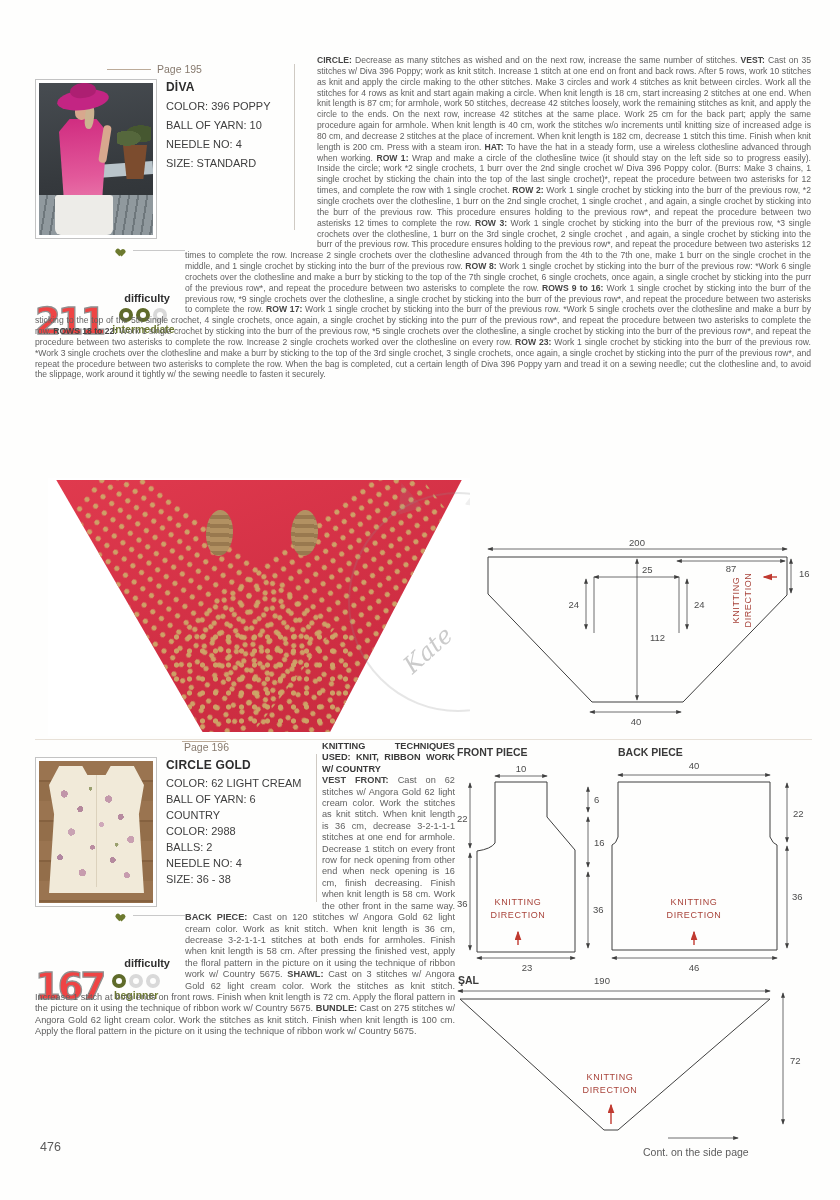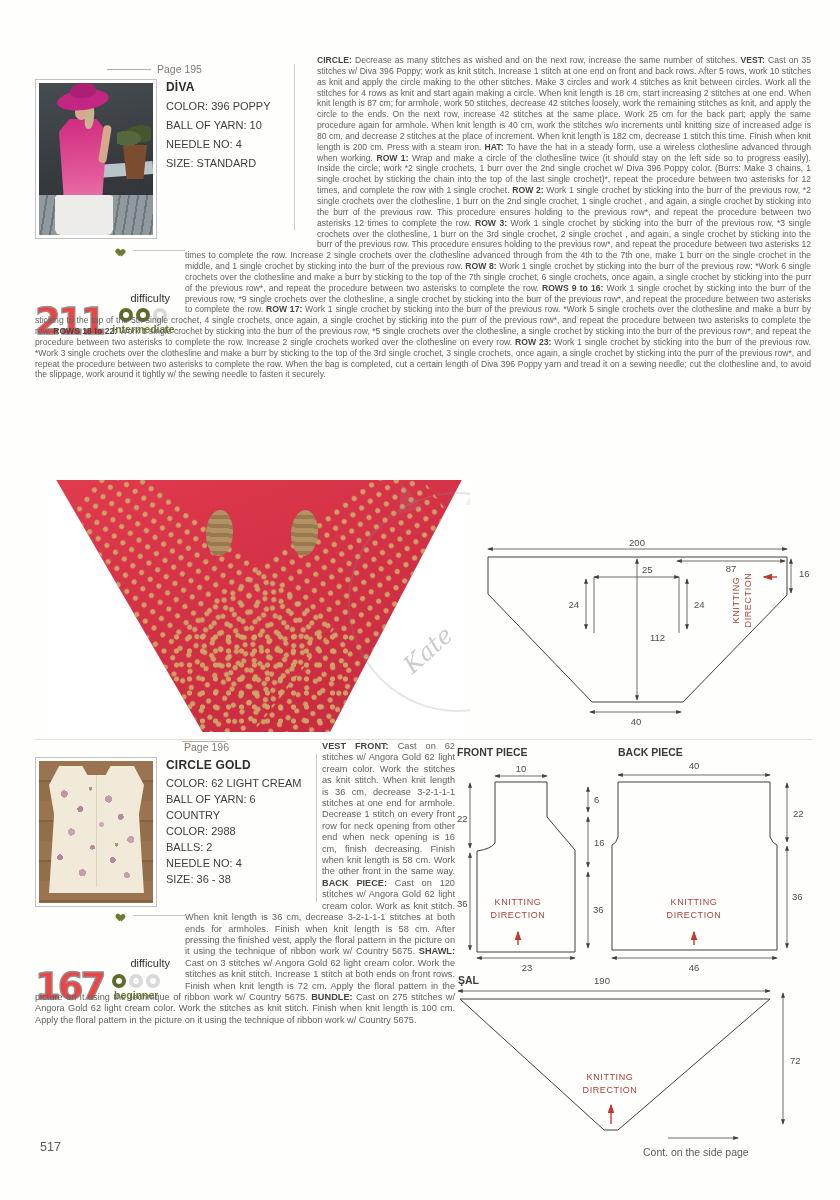--- a/index.html
+++ b/index.html
@@ -77,21 +77,21 @@
 
   
   .badge { width:150px; }
   .divider-row { display:flex; align-items:center; justify-content:flex-end; margin:3px 0 2px; }
   .hline { width:52px; height:1px; background:#c9c9c9; margin-left:6px; }
   .heart { position:relative; width:9px; height:8px; }
   .heart::before,.heart::after { content:""; position:absolute; top:0; width:4.5px; height:7px;
       background:#6d7a2f; border-radius:4px 4px 0 0; }
   .heart::before { left:0;  transform:rotate(-45deg); transform-origin:100% 100%; }
   .heart::after  { left:0;  transform:rotate( 45deg); transform-origin:0 100%; }
-  .diff-word { text-align:right; padding-right:15px; font-weight:normal; font-size:11px; color:#2f2f2f;margin-top:39px; }
+  .diff-word { text-align:right; padding-right:15px; font-weight:bold; font-size:11px; color:#2f2f2f;margin-top:39px; }
   .badge-main { display:flex; align-items:center; gap:9px; margin-top:3px; }
   .big-num { font-family:"DejaVu Sans", sans-serif; font-size:37px; font-weight:bold; line-height:30px;
       color:#ef4444; -webkit-text-stroke:1.3px #8f8f8f; letter-spacing:-3px; }
   .dots-col { display:flex; flex-direction:column; align-items:center; gap:2px; }
   .dots-row { display:flex; gap:3px; }
   .dot { width:14px; height:14px; border-radius:50%; box-sizing:border-box; }
   .dot.filled { border:4.5px solid #5f6b2a; }
   .dot.empty  { border:4.5px solid #d9d9d9; }
   .level { font-weight:bold; font-size:10.5px; color:#6d7a2f; }
 
@@ -289,20 +289,21 @@
         <span class="dots-col">
           <span class="dots-row">
               <span class="dot filled"></span>
               <span class="dot empty"></span>
               <span class="dot empty"></span>
             </span>
           <span class="level">beginner</span>
         </span>
       </div>
     </div>
+    <div class="flow-heading">KNITTING TECHNIQUES USED: KNIT, RIBBON WORK W/ COUNTRY</div>
     <div class="body-text"><b>VEST FRONT:</b> Cast on 62 stitches w/ Angora Gold 62 light cream color. Work the stitches as knit stitch. When knit length is 36 cm, decrease 3-2-1-1-1 stitches at one end for armhole. Decrease 1 stitch on every front row for neck opening from other end when neck opening is 16 cm, finish decreasing. Finish when knit length is 58 cm. Work the other front in the same way. <b>BACK PIECE:</b> Cast on 120 stitches w/ Angora Gold 62 light cream color. Work as knit stitch. When knit length is 36 cm, decrease 3-2-1-1-1 stitches at both ends for armholes. Finish when knit length is 58 cm. After pressing the finished vest, apply the floral pattern in the picture on it using the technique of ribbon work w/ Country 5675. <b>SHAWL:</b> Cast on 3 stitches w/ Angora Gold 62 light cream color. Work the stitches as knit stitch. Increase 1 stitch at both ends on front rows. Finish when knit length is 72 cm. Apply the floral pattern in the picture on it using the technique of ribbon work w/ Country 5675. <b>BUNDLE:</b> Cast on 275 stitches w/ Angora Gold 62 light cream color. Work the stitches as knit stitch. Finish when knit length is 100 cm. Apply the floral pattern in the picture on it using the technique of ribbon work w/ Country 5675.</div>
   </div>
   <div class="vdiv" style="left:316px; top:754px; height:148px;"></div>
 
   <svg style="left:455px; top:745px;" width="152" height="238" viewBox="0 0 152 238">
     <text class="dtitle" x="2" y="11">FRONT PIECE</text>
     <text class="dim" x="66" y="27" text-anchor="middle">10</text>
     <line class="dthin" x1="40" y1="31" x2="92" y2="31" marker-start="url(#as)" marker-end="url(#ae)"></line>
     <path class="dline" d="M40,37 L40,98 Q36,104 22,106 L22,207 L120,207 L120,105 L92,72 L92,37 Z"></path>
     <line class="dthin" x1="15" y1="38" x2="15" y2="103" marker-start="url(#as)" marker-end="url(#ae)"></line>
@@ -345,14 +346,14 @@
     <path class="dline" d="M20,27 L330,27 L178,158 L164,158 Z"></path>
     <line class="dthin" x1="343" y1="21" x2="343" y2="152" marker-start="url(#as)" marker-end="url(#ae)"></line>
     <text class="dim" x="350" y="92">72</text>
     <text class="rdir" x="170" y="108" text-anchor="middle">KNITTING</text>
     <text class="rdir" x="170" y="121" text-anchor="middle">DIRECTION</text>
     <line class="rline" x1="171" y1="152" x2="171" y2="133" marker-end="url(#are)"></line>
     <line class="dthin" x1="228" y1="166" x2="298" y2="166" marker-end="url(#ae)"></line>
     <text class="contl" x="203" y="184">Cont. on the side page</text>
   </svg>
 
-  <div class="footer-num">517</div>
+  <div class="footer-num">476</div>
 </div>
 
 </body></html>

